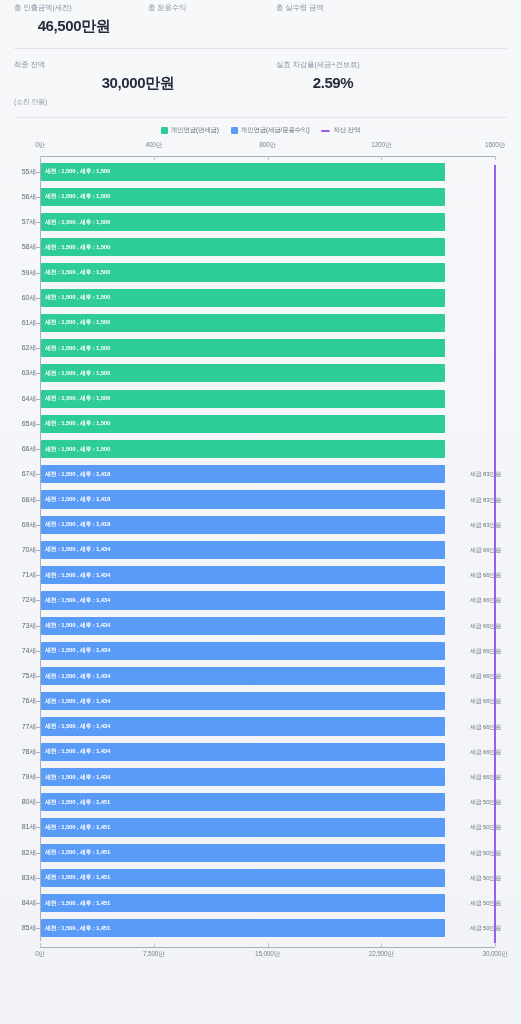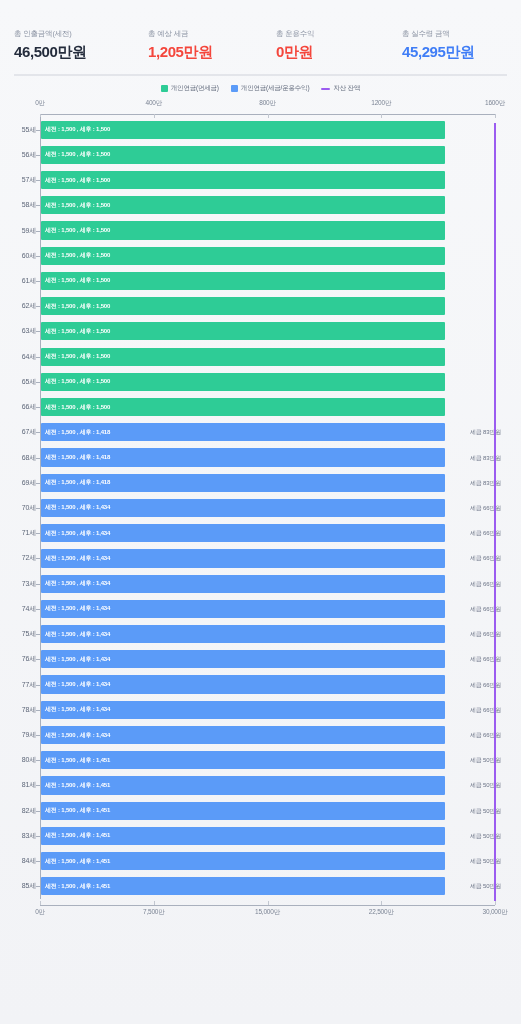--- a/index.html
+++ b/index.html
@@ -7,35 +7,35 @@
     width: 521px; height: 1024px;
     font-family: "Liberation Sans", "DejaVu Sans", sans-serif;
     background: #f5f6f8;
     color: #2b3445;
     overflow: hidden;
   }
   .page { width: 521px; height: 1024px; position: relative; background: linear-gradient(180deg,#f7f8fa 0%, #f2f3f6 100%); }
 
   
   .summary-top {
-    display: flex; padding: 28px 0 12px 0;
+    display: flex; padding: 2px 0 12px 0;
   }
   .metric { flex: 1 1 0; padding-left: 14px; }
   .metric:nth-child(1){ flex: 0 0 134px; }
   .metric:nth-child(2){ flex: 0 0 128px; }
   .metric:nth-child(3){ flex: 0 0 126px; }
   .metric-label {
     font-size: 7.5px; color: #8b93a3; letter-spacing: -0.2px; line-height: 11px;
     white-space: nowrap;
   }
   .metric-value {
     font-size: 15px; font-weight: bold; letter-spacing: -0.4px; line-height: 20px;
     margin-top: 3px; white-space: nowrap;
   }
-  .v-dark { color: #242c3c; }
+  .v-dark { color: #242c3c; text-align: center; }
   .v-red  { color: #f4463c; }
   .v-blue { color: #3f7df6; }
 
   .divider { height: 1px; background: #e3e5ea; margin: 0 14px; }
 
   .summary-bottom { display: flex; padding: 10px 0 10px 0; }
   .summary-bottom .metric:nth-child(1){ flex: 0 0 262px; }
   .metric-sub { font-size: 7px; color: #8b93a3; margin-top: 4px; letter-spacing: -0.2px; }
 
   
@@ -97,35 +97,40 @@
 <body>
 
 <div class="page">
 
   <div class="summary-top">
     <div class="metric">
       <div class="metric-label">총 인출금액(세전)</div>
       <div class="metric-value v-dark">46,500만원</div>
     </div>
     <div class="metric">
-      <div class="metric-label">총 예상 세금</div>
-      <div class="metric-value v-red">1,205만원</div>
-    </div>
-    <div class="metric">
       <div class="metric-label">총 운용수익</div>
-      <div class="metric-value v-red">0만원</div>
     </div>
     <div class="metric">
       <div class="metric-label">총 실수령 금액</div>
-      <div class="metric-value v-blue">45,295만원</div>
     </div>
   </div>
 
   <div class="divider"></div>
 
+  <div class="summary-bottom">
+    <div class="metric">
+      <div class="metric-label">최종 잔액</div>
+      <div class="metric-value v-dark">30,000만원</div>
+      <div class="metric-sub">(소진 안됨)</div>
+    </div>
+    <div class="metric">
+      <div class="metric-label">실효 차감율(세금+건보료)</div>
+      <div class="metric-value v-dark">2.59%</div>
+    </div>
+  </div>
 
   <div class="divider"></div>
 
   <div class="chart-card">
 
     <div class="legend">
       <span class="legend-item">
         <span class="swatch" style="background:#2ecc96"></span>
         <span>개인연금(면세금)</span>
       </span>

